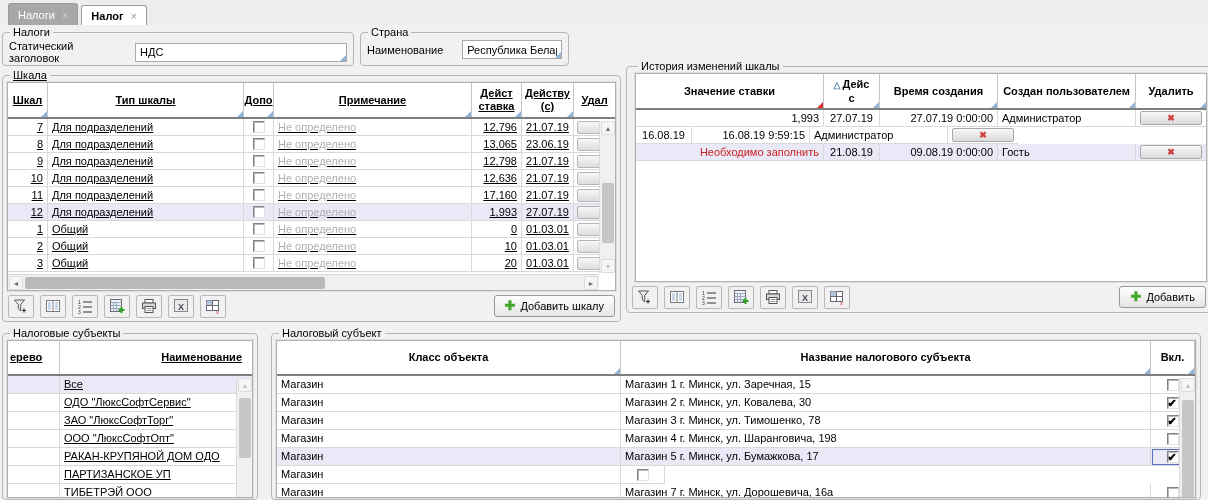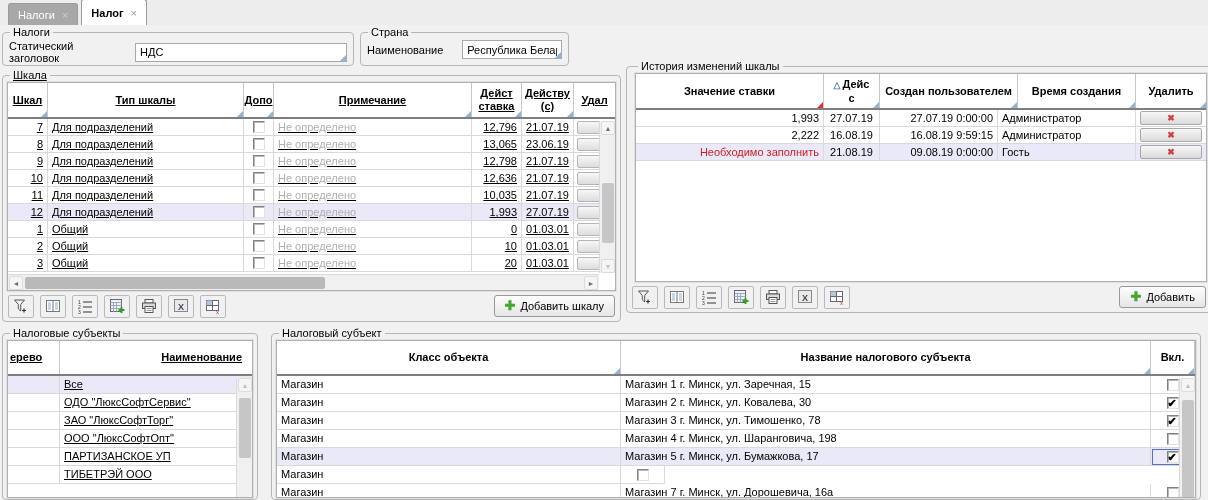--- a/index.html
+++ b/index.html
@@ -4,21 +4,21 @@
 <style>
   * { box-sizing: border-box; margin: 0; padding: 0; }
   html,body { width:1208px; height:500px; overflow:hidden; }
   body { font-family:"Liberation Sans", sans-serif; font-size:11px; color:#000; background:#f1f1f1; }
   .screen { position:relative; width:1208px; height:500px; overflow:hidden; }
 
   
   .tabbar { position:absolute; left:0; top:0; width:100%; height:25px; background:#ededed; display:flex; align-items:flex-end; padding-left:8px; gap:3px; }
   .tab { height:22px; padding:0 9px; display:flex; align-items:center; gap:7px; border:1px solid #9b9b9b; border-bottom:none; border-radius:3px 3px 0 0; cursor:default; }
   .tab.inactive { background:#a8a8a8; color:#fff; }
-  .tab.active { background:#fff; font-weight:bold; height:26px;justify-content:space-between; }
+  .tab.active { background:#fff; font-weight:bold; height:20px;justify-content:space-between; }
   .tclose { font-weight:normal; color:#9a9a9a; font-size:11px; }
   .tab.inactive .tclose { color:#cfcfcf; }
 
   
   fieldset { position:absolute; border:1px solid #b6b6b6; border-radius:4px; padding:1px 4px 3px; background:#f1f1f1; }
   legend { font-size:11px; padding:0 3px; margin-left:3px; }
   .formrow { display:flex; align-items:center; gap:19px; padding:1px 2px 2px; }
   .inputwrap { position:relative; display:inline-block; }
   .inputwrap::after { content:""; position:absolute; right:1px; bottom:1px; border-left:6px solid transparent; border-bottom:6px solid #8fb4d8; }
   .tinput { border:1px solid #a9a9a9; height:19px; font-family:"Liberation Sans",sans-serif; font-size:11px; padding:0 4px; background:#fff; }
@@ -193,21 +193,21 @@
             <span class="slug"></span>
           </div>
       </div>
       <div class="brow">
         <div class="cell c1 ar">11</div>
         <div class="cell c2">Для подразделений</div>
         <div class="cell c3 cc">
             <span class="cb"></span>
           </div>
         <div class="cell c4 muted">Не определено</div>
-        <div class="cell c5 ar">10,035</div>
+        <div class="cell c5 ar">17,160</div>
         <div class="cell c6 cc">21.07.19</div>
         <div class="cell c7 slugcell">
             <span class="slug"></span>
           </div>
       </div>
       <div class="brow sel">
         <div class="cell c1 ar">12</div>
         <div class="cell c2">Для подразделений</div>
         <div class="cell c3 cc">
             <span class="cb"></span>
@@ -339,44 +339,43 @@
     <legend>История изменений шкалы</legend>
     <div class="grid" id="grid-history" style="height:209px;">
       <div class="hrow hh36">
         <div class="hcell h1 crn-red">
             <span>Значение ставки</span>
           </div>
         <div class="hcell h2 crn">
           <span><span class="sorticon">△</span><b>Дейс</b></span>
           <span>с</span>
         </div>
+        <div class="hcell h3 crn">
+            <span>Время создания</span>
+          </div>
         <div class="hcell h4 crn">
             <span>Создан пользователем</span>
-          </div>
-        <div class="hcell h3 crn">
-            <span>Время создания</span>
           </div>
         <div class="hcell h5 crn">
             <span>Удалить</span>
           </div>
       </div>
 
       <div class="brow">
         <div class="cell h1 ar">1,993</div>
         <div class="cell h2 cc">27.07.19</div>
         <div class="cell h3 ar">27.07.19 0:00:00</div>
         <div class="cell h4">Администратор</div>
         <div class="cell h5 cc">
             <button class="xbtn">
               <span class="xglyph">✖</span>
             </button>
           </div>
       </div>
       <div class="brow">
-        <div class="cell h1 ar">2,222</div>
         <div class="cell h2 cc">16.08.19</div>
         <div class="cell h3 ar">16.08.19 9:59:15</div>
         <div class="cell h4">Администратор</div>
         <div class="cell h5 cc">
             <button class="xbtn">
               <span class="xglyph">✖</span>
             </button>
           </div>
       </div>
       <div class="brow sel">
@@ -478,20 +477,24 @@
       <div class="brow b18">
         <div class="cell s1"></div>
         <div class="cell s2">ЗАО "ЛюксСофтТорг"</div>
       </div>
       <div class="brow b18">
         <div class="cell s1"></div>
         <div class="cell s2">ООО "ЛюксСофтОпт"</div>
       </div>
       <div class="brow b18">
         <div class="cell s1"></div>
+        <div class="cell s2">РАКАН-КРУПЯНОЙ ДОМ ОДО</div>
+      </div>
+      <div class="brow b18">
+        <div class="cell s1"></div>
         <div class="cell s2">ПАРТИЗАНСКОЕ УП</div>
       </div>
       <div class="brow b18">
         <div class="cell s1"></div>
         <div class="cell s2">ТИБЕТРЭЙ ООО</div>
       </div>
       <div class="vscroll" style="top:37px; right:0; bottom:0;">
         <div class="sarr dim" style="top:0;">▲</div>
         <div class="sthumb" style="top:20px; height:60px;"></div>
       </div>

